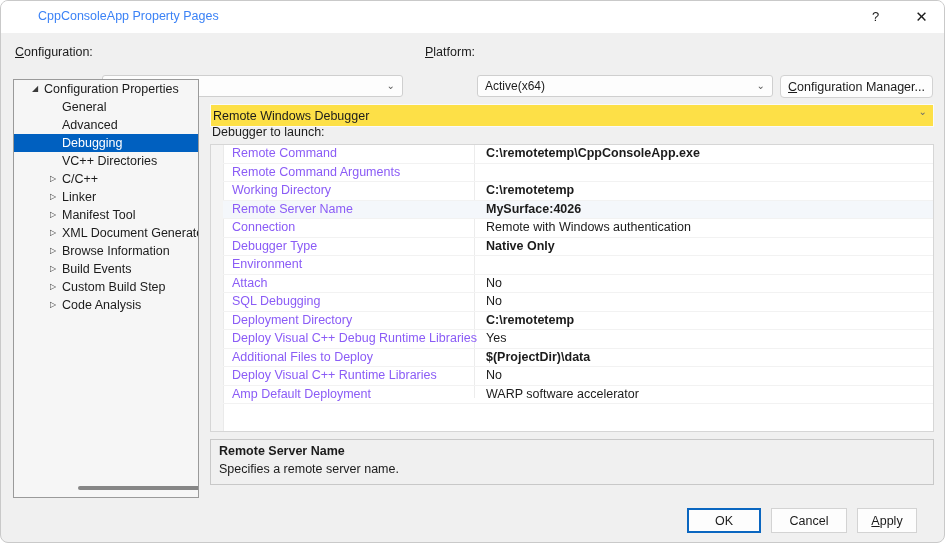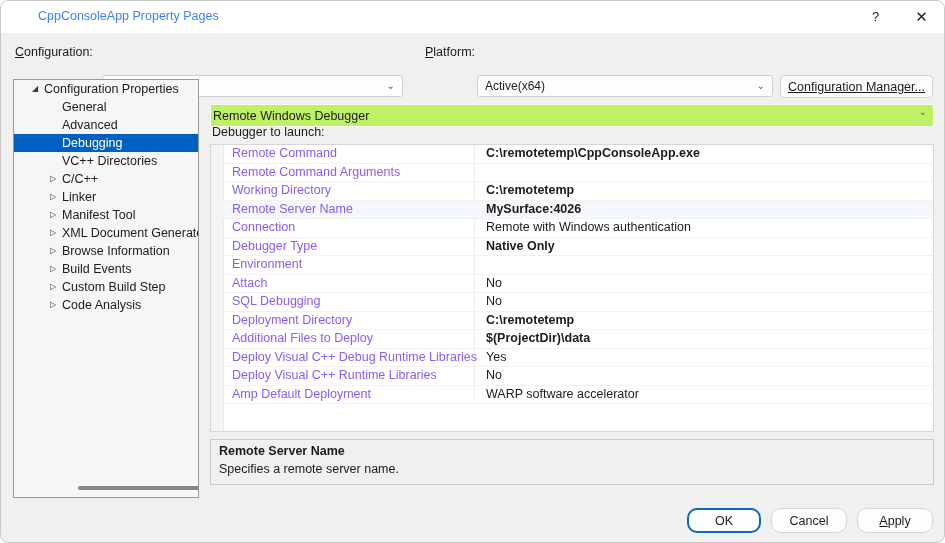--- a/index.html
+++ b/index.html
@@ -128,21 +128,20 @@
     box-sizing: border-box;
     background: #fdfdfd;
     border: 1px solid #d2d2d2;
     border-radius: 4px;
     font-family: "Liberation Sans", sans-serif;
     font-size: 12.5px;
     color: #1b1b1b;
     padding: 0;
     cursor: default;
     white-space: nowrap;
-    text-decoration: underline;
   }
 
   
   .treebox {
     position: absolute;
     left: 12px;
     top: 78px;
     width: 186px;
     height: 419px;
     box-sizing: border-box;
@@ -209,21 +208,21 @@
     color: #1b1b1b;
     margin-top: 44px;
   }
   .dbg-combo {
     position: absolute;
     left: 209px;
     top: 103px;
     width: 724px;
     height: 23px;
     box-sizing: border-box;
-    background: #bef264;
+    background: #fde047;
     border: 1px solid #fafafa;
   }
   .dbg-combo .val {
     position: absolute;
     left: 2px;
     top: 4px;
     font-size: 12.5px;
     color: #1b1b1b;
   }
   .dbg-combo .chev {
@@ -322,35 +321,35 @@
   }
 
   
   .btn {
     position: absolute;
     top: 507px;
     height: 25px;
     box-sizing: border-box;
     background: #fdfdfd;
     border: 1px solid #d3d3d3;
-    border-radius: 10px;
+    border-radius: 0;
     font-family: "Liberation Sans", sans-serif;
     font-size: 12.5px;
     color: #1b1b1b;
     padding: 0;
     cursor: default;
   }
   .btn-ok {
     left: 686px;
     width: 74px;
     border: 2px solid #0a66c0;
     background: #fdfdfd;
   }
   .btn-cancel { left: 770px; width: 76px; }
-  .btn-apply  { left: 856px; width: 76px; }
+  .btn-apply  { left: 856px; width: 60px; }
 </style>
 </head>
 <body>
 
 <div class="dialog">
 
   <div class="titlebar">
     <div class="title-text">CppConsoleApp Property Pages</div>
     <button class="cap-btn cap-help">
       <span class="glyph">?</span>
@@ -477,26 +476,26 @@
         </div>
         <div class="prow">
           <span class="pname">SQL Debugging</span>
           <span class="pval">No</span>
         </div>
         <div class="prow">
           <span class="pname">Deployment Directory</span>
           <span class="pval bold">C:\remotetemp</span>
         </div>
         <div class="prow">
+          <span class="pname">Deploy Visual C++ Debug Runtime Libraries</span>
+          <span class="pval">Yes</span>
+        </div>
+        <div class="prow">
           <span class="pname">Additional Files to Deploy</span>
           <span class="pval bold">$(ProjectDir)\data</span>
-        </div>
-        <div class="prow">
-          <span class="pname">Deploy Visual C++ Debug Runtime Libraries</span>
-          <span class="pval">Yes</span>
         </div>
         <div class="prow">
           <span class="pname">Deploy Visual C++ Runtime Libraries</span>
           <span class="pval">No</span>
         </div>
         <div class="prow">
           <span class="pname">Amp Default Deployment</span>
           <span class="pval">WARP software accelerator</span>
         </div>
       </div>

